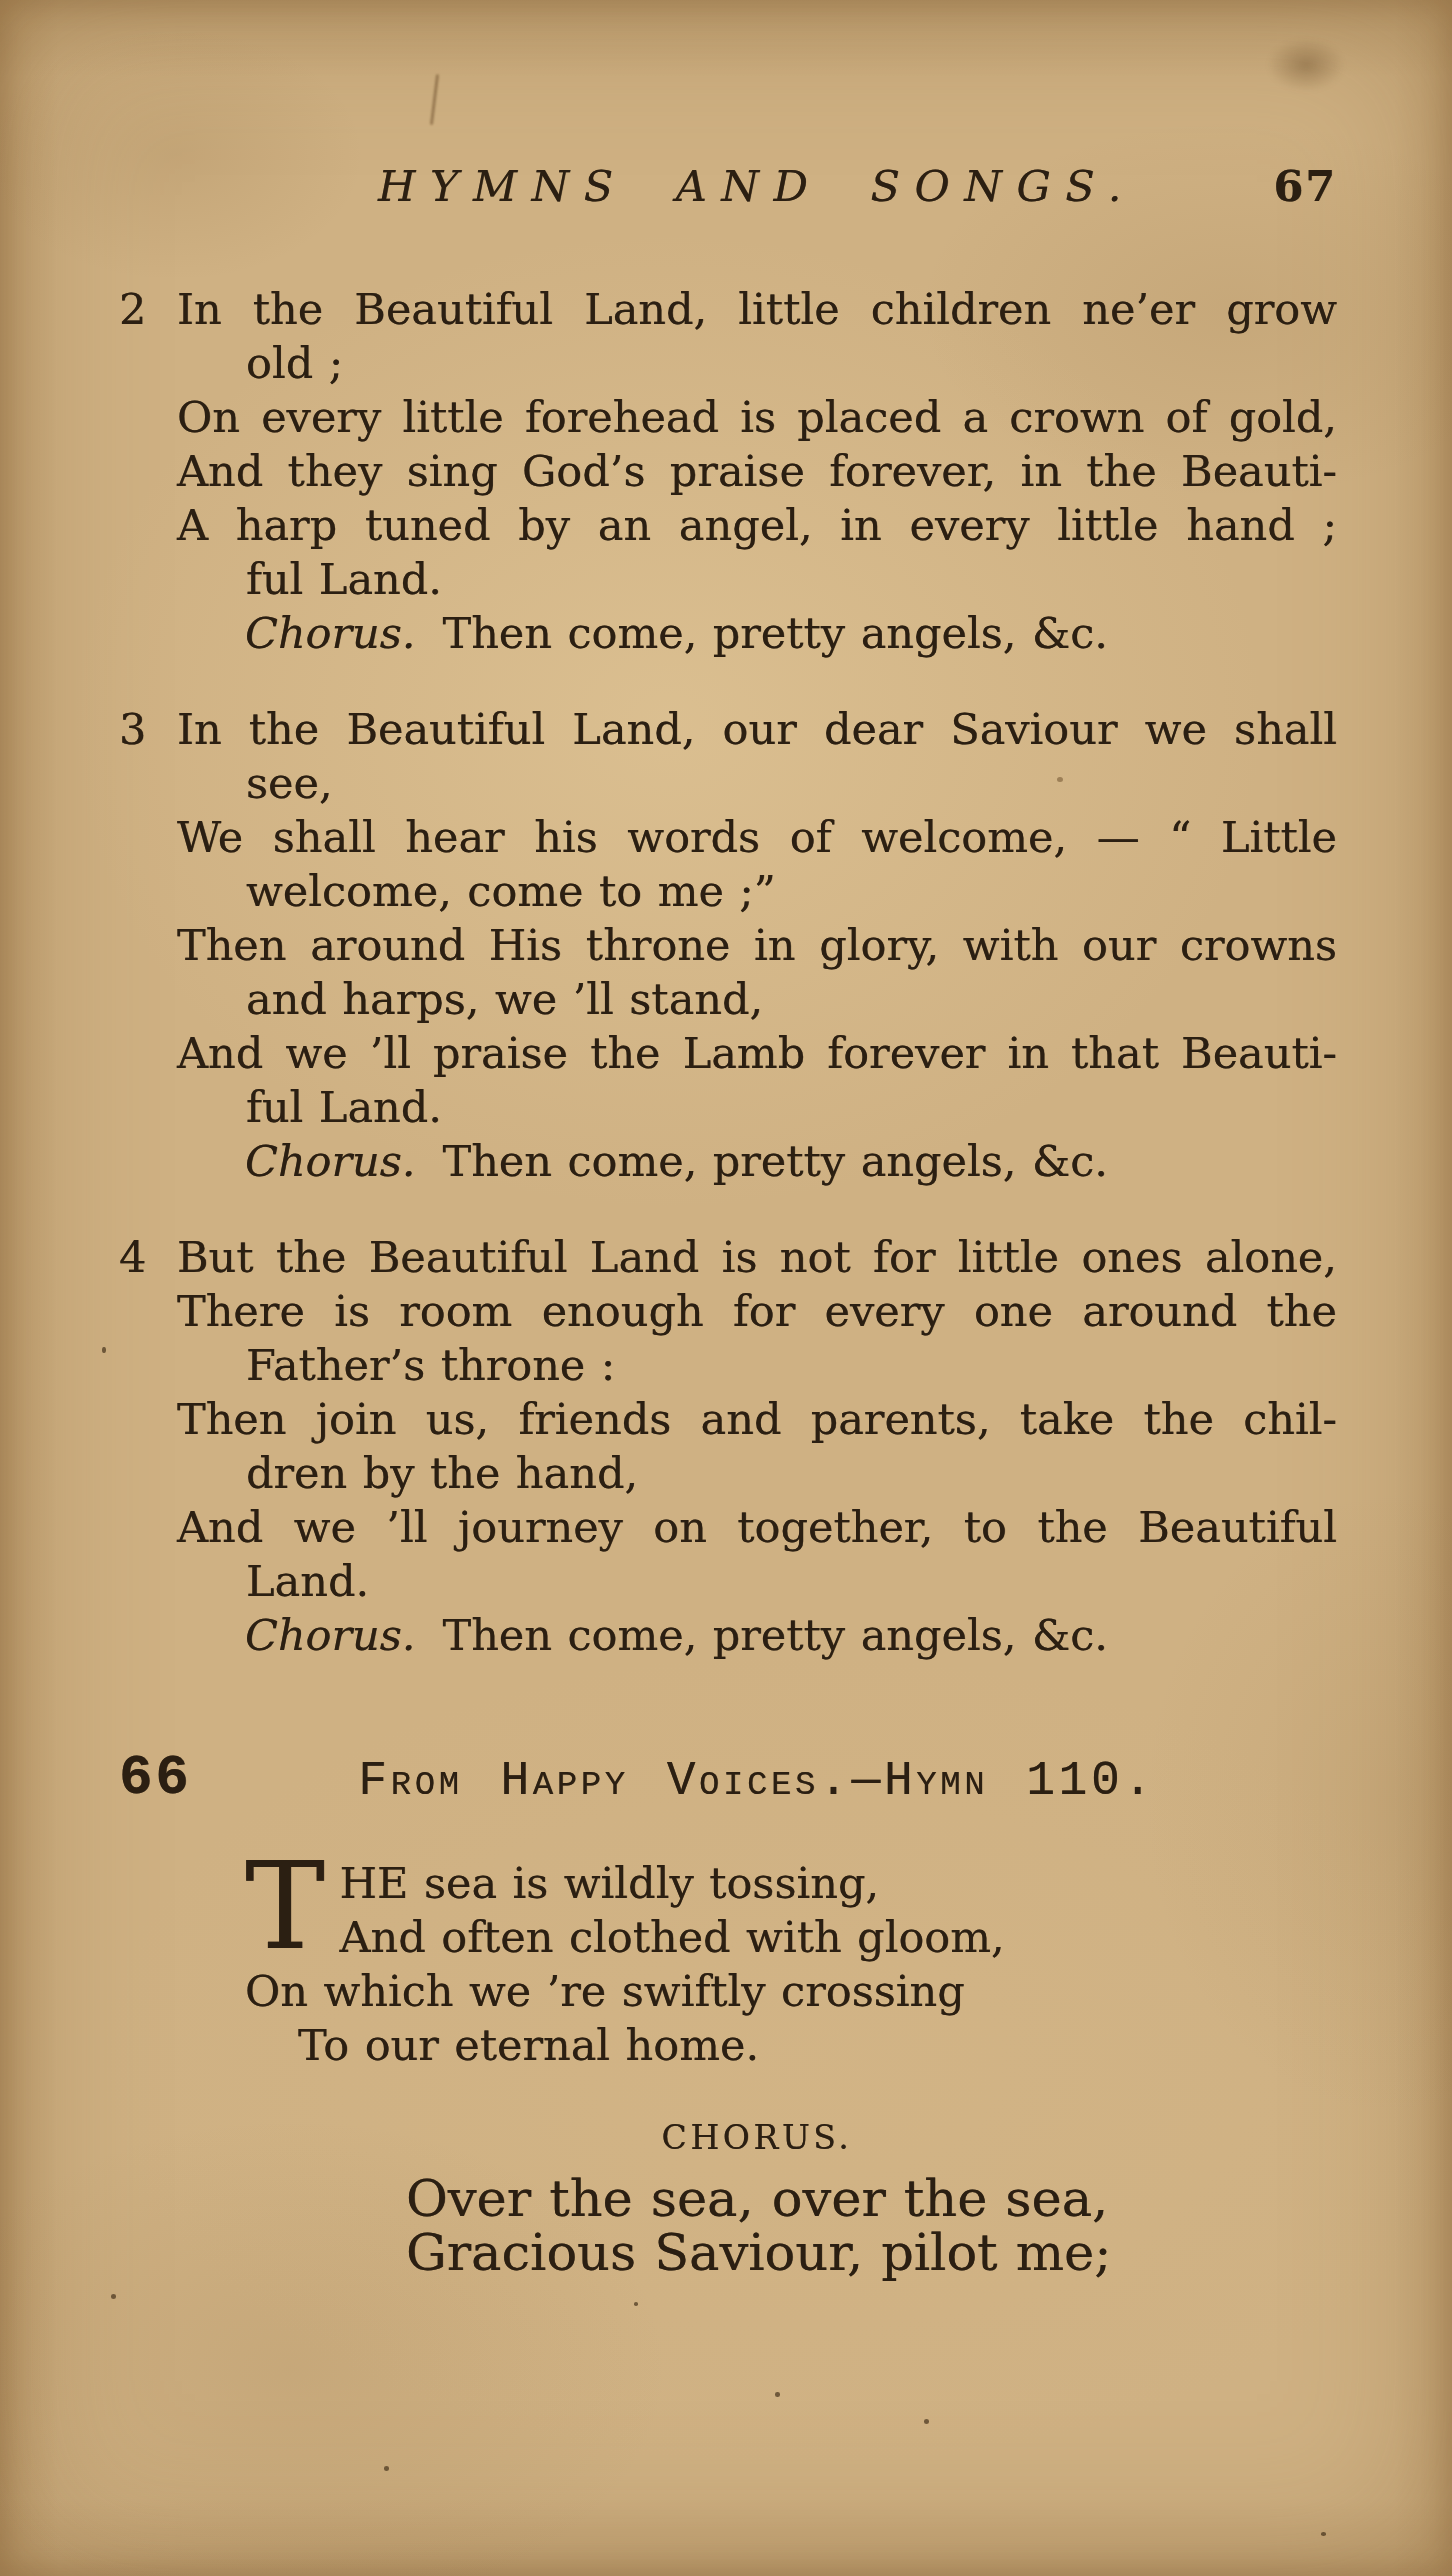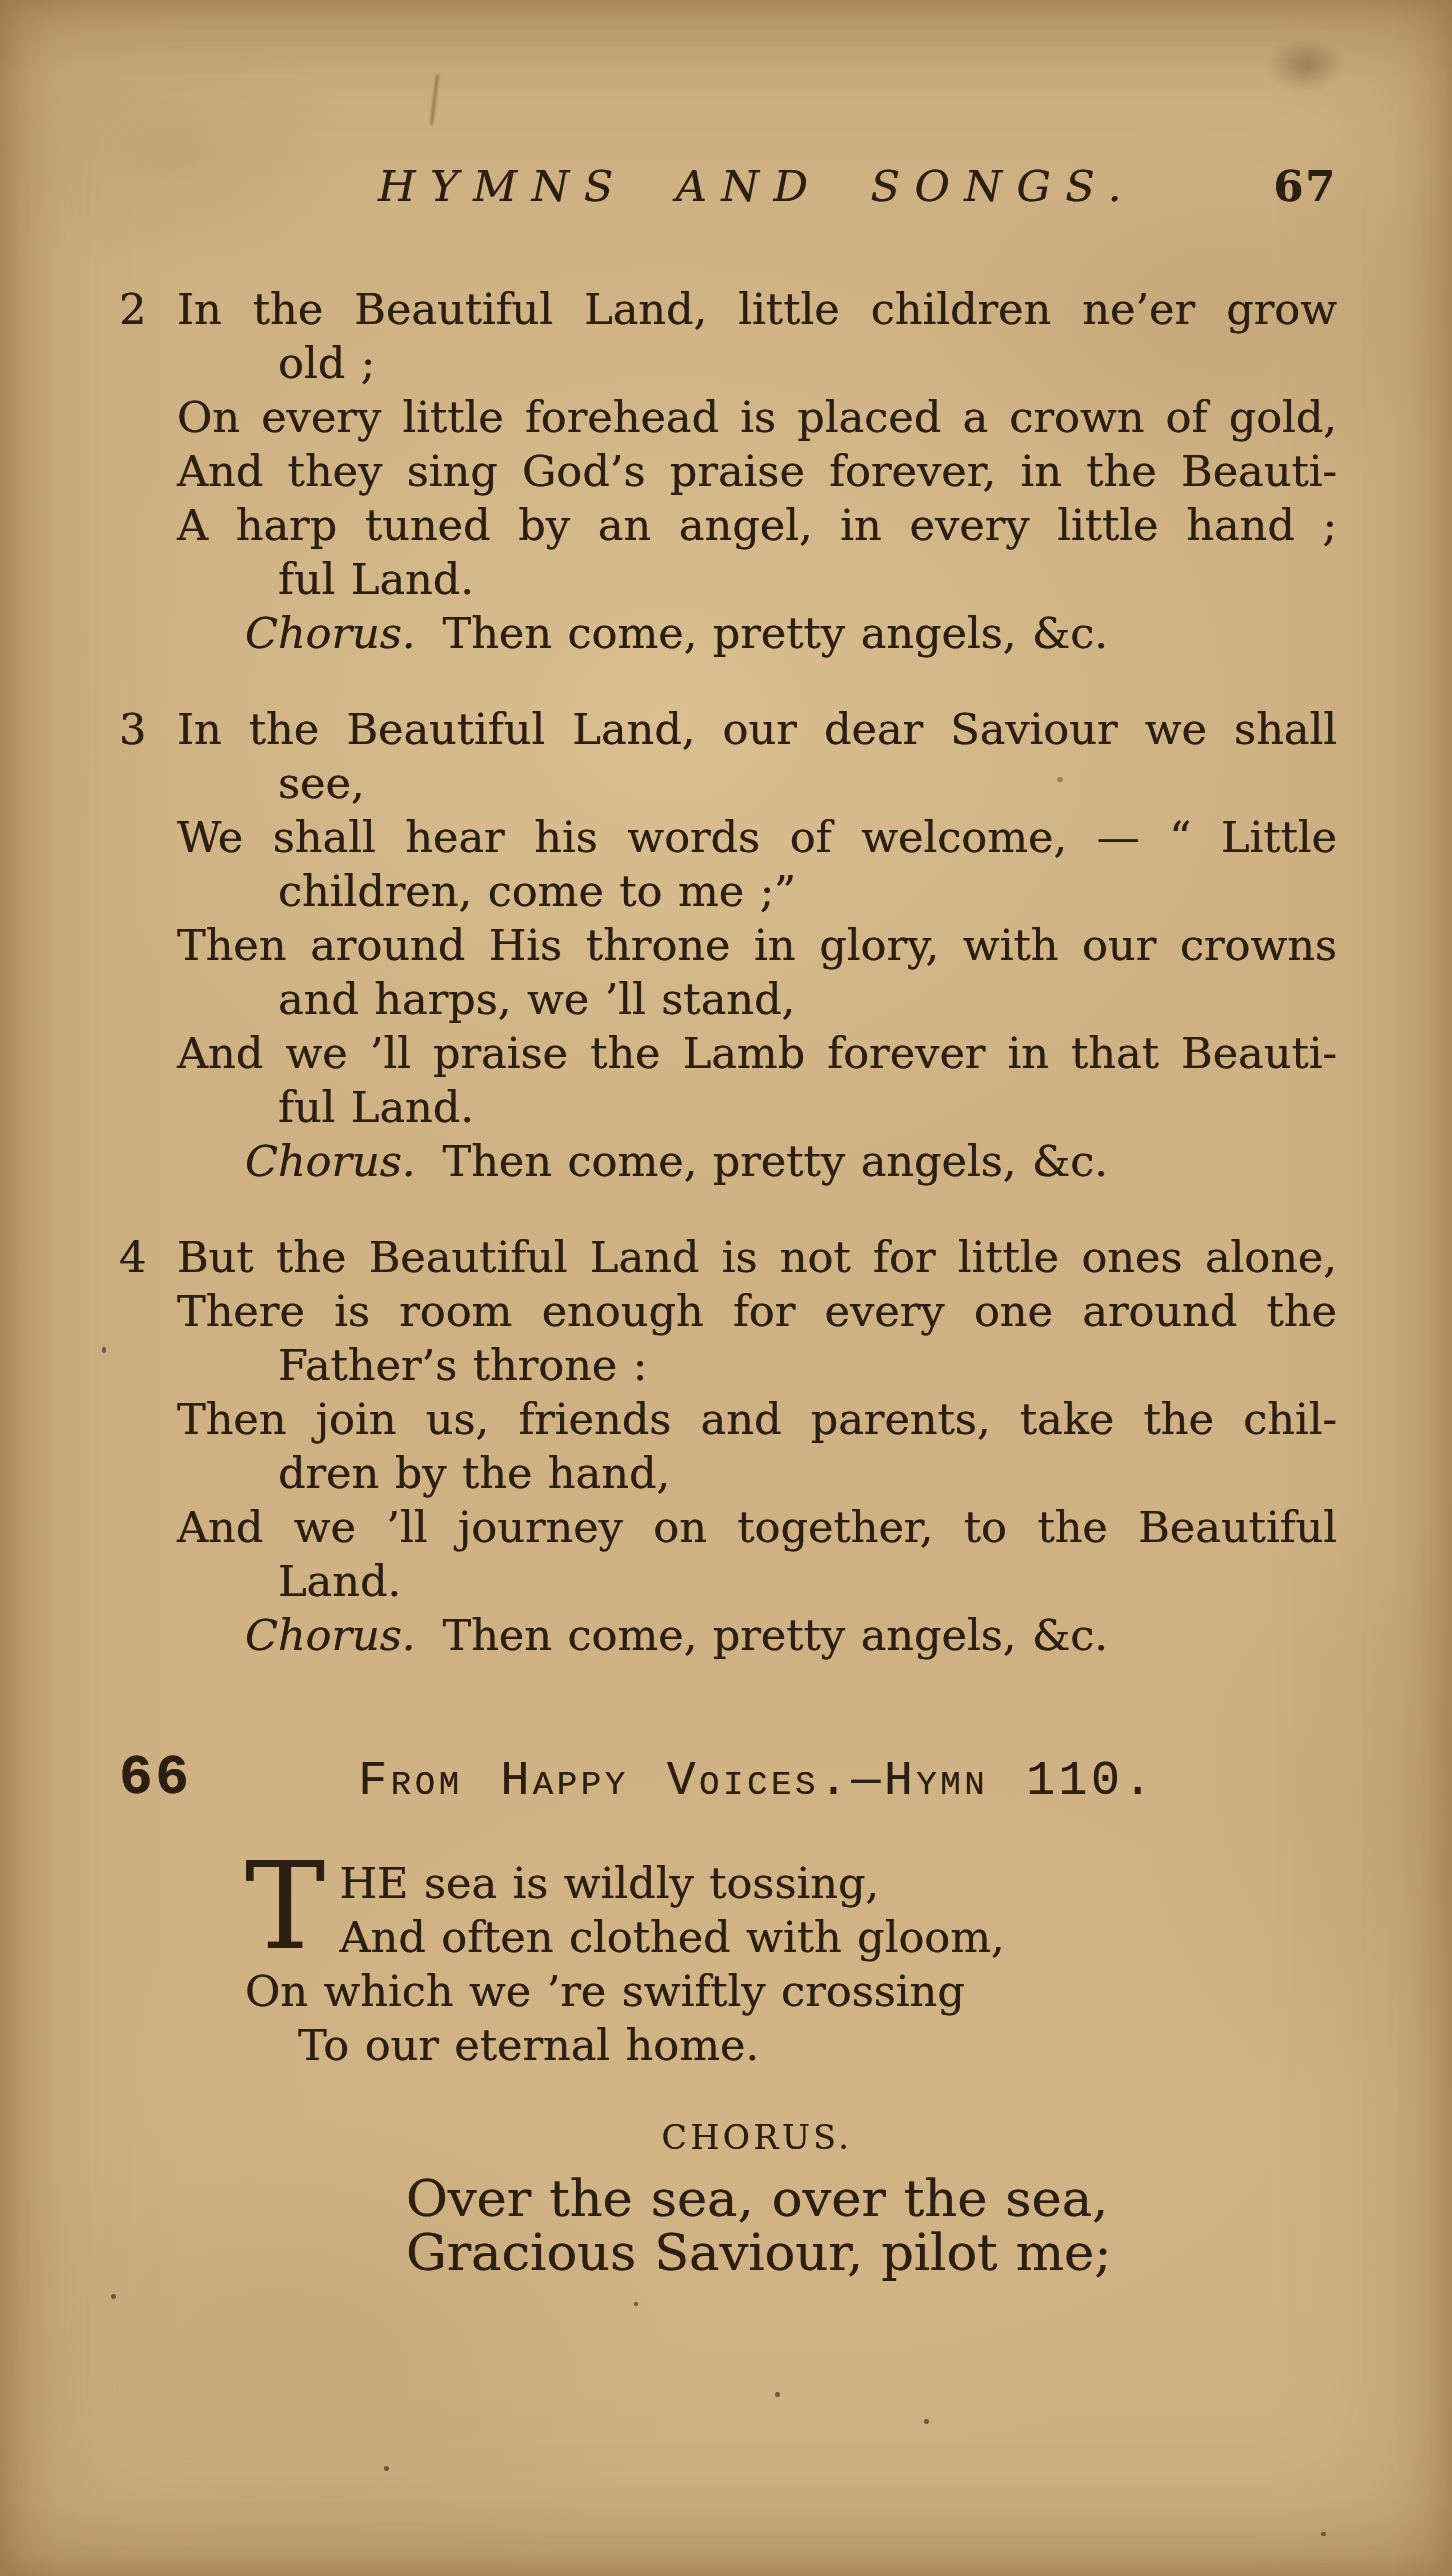--- a/index.html
+++ b/index.html
@@ -35,21 +35,21 @@
     position: absolute; right: 0; top: 0;
     font-weight: bold; font-size: 43px; letter-spacing: 1.8px;
   }
 
   
   .verse { position: relative; font-size: 43px; line-height: 54px; word-spacing: 1.8px; }
   .verse { margin-bottom: 42px; }
   .verse.last { margin-bottom: 89px; }
   .vl { position: relative; }
   .jl { text-align: justify; text-align-last: justify; }
-  .wrap { margin-left: 101px; }
+  .wrap { margin-left: 69px; }
   .vnum { position: absolute; left: -58px; top: 0; }
   .chorus-line { margin-left: 68px; }
   .chlab { font-style: italic; margin-right: 27px; }
 
   
   .hymn-head { position: relative; height: 60px; margin-bottom: 45px; font-family: Liberation Mono, monospace; }
   .hymn-num {
     position: absolute; left: -58px; top: -5.4px;
     font-weight: bold; font-size: 56px; letter-spacing: 2.7px;
   }
@@ -140,21 +140,21 @@
       <span class="chlab">Chorus.</span><span>Then come, pretty angels, &amp;c.</span>
     </div>
   </div>
 
   <div class="verse">
     <div class="vl jl">
       <span class="vnum">3</span><span>In the Beautiful Land, our dear Saviour we shall</span>
     </div>
     <div class="vl wrap"><span>see,</span></div>
     <div class="vl jl"><span>We shall hear his words of welcome, — “ Little</span></div>
-    <div class="vl wrap"><span>children, come to me ;”</span></div>
+    <div class="vl wrap"><span>welcome, come to me ;”</span></div>
     <div class="vl jl"><span>Then around His throne in glory, with our crowns</span></div>
     <div class="vl wrap"><span>and harps, we ’ll stand,</span></div>
     <div class="vl jl"><span>And we ’ll praise the Lamb forever in that Beauti-</span></div>
     <div class="vl wrap"><span>ful Land.</span></div>
     <div class="vl chorus-line">
       <span class="chlab">Chorus.</span><span>Then come, pretty angels, &amp;c.</span>
     </div>
   </div>
 
   <div class="verse last">

